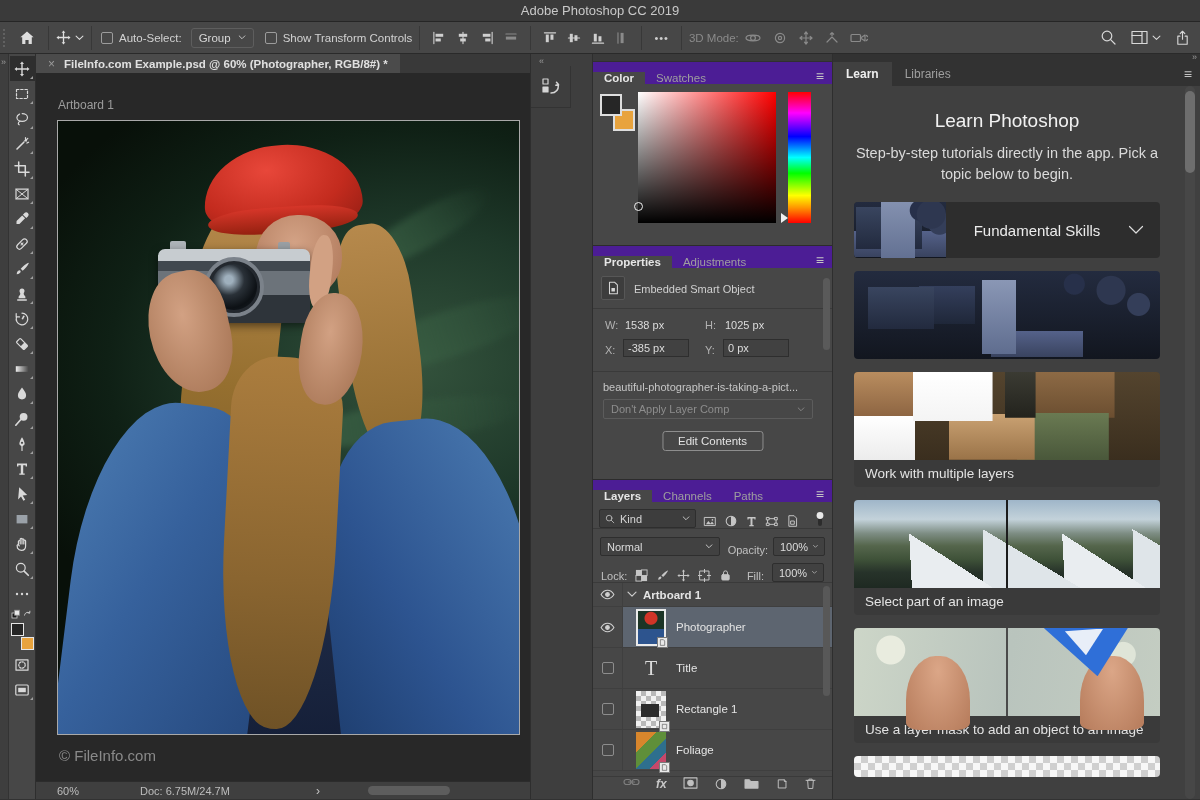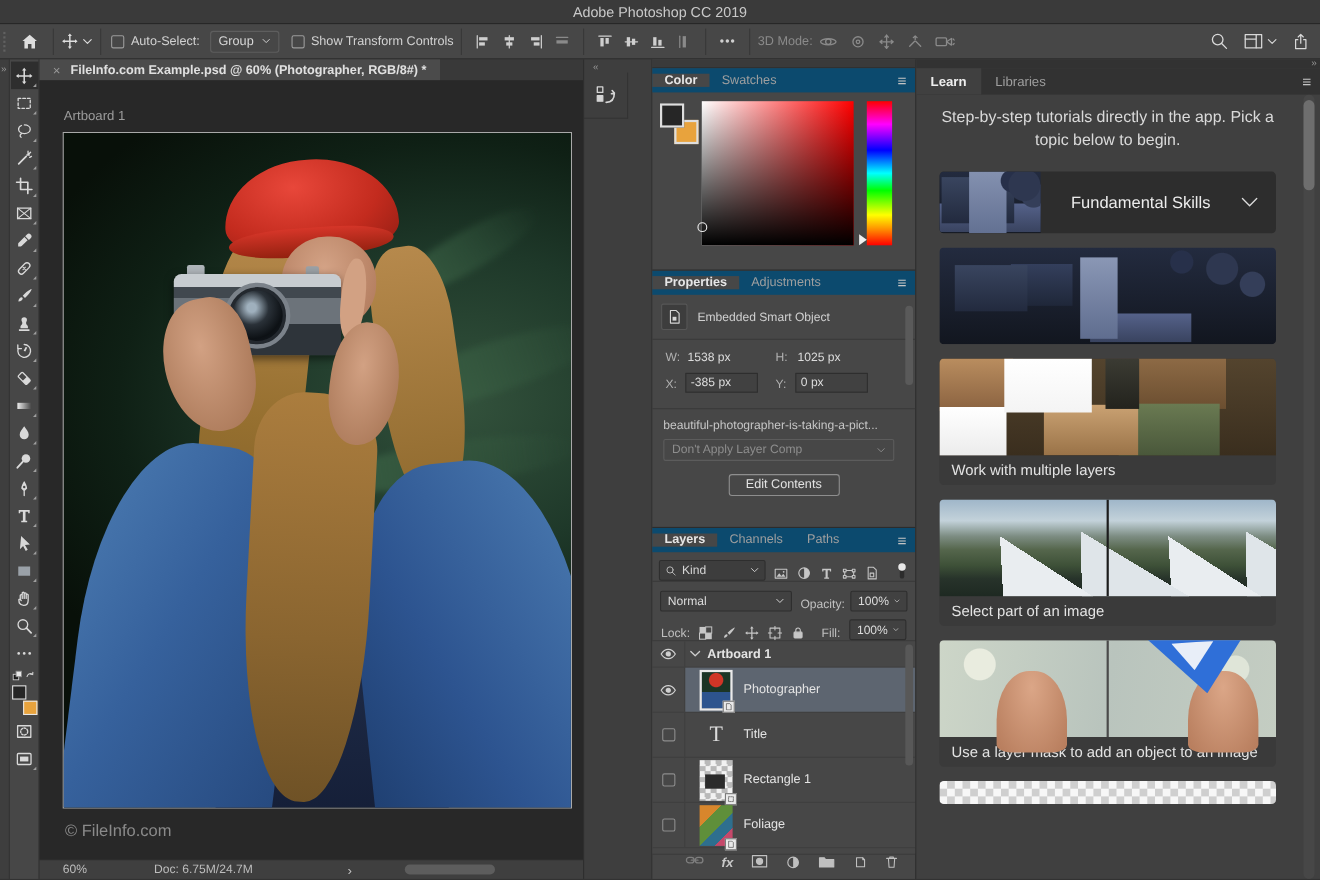--- a/index.html
+++ b/index.html
@@ -83,21 +83,21 @@
 .sb-thumb{position:absolute;left:44px;top:4px;width:82px;height:9px;background:#5d5d5d;border-radius:5px}
 
 
 .gutter{width:62px;background:#3e3e3e;border-left:1px solid #2e2e2e;position:relative}
 .gutter-collapse{position:absolute;top:2px;left:8px;font-size:9px;color:#9a9a9a;letter-spacing:-2px}
 .gutter-cell{position:absolute;top:12px;left:0;width:40px;height:42px;border-right:1px solid #333;border-bottom:1px solid #333;display:flex;align-items:center;justify-content:center;color:#d5d5d5}
 
 
 .mid{width:240px;display:flex;flex-direction:column;background:#474747;border-left:1px solid #2e2e2e}
 .collapse-strip{height:8px;background:#3a3a3a;border-bottom:1px solid #303030}
-.ptabs{height:22px;background:#0c4a6e;display:flex;align-items:center;flex:none}
+.ptabs{height:22px;background:#4c1d95;display:flex;align-items:flex-end;flex:none}
 .ptab{padding:0 11px;display:flex;align-items:center;font-size:11.5px;color:#9f9f9f}
 .ptab.active{background:#474747;color:#e6e6e6;font-weight:700}
 .pmenu{margin-left:auto;display:flex;align-items:center;padding-right:8px;color:#c4c4c4;font-size:14px}
 
 
 .color-content{height:162px;position:relative;border-bottom:1px solid #2c2c2c;flex:none}
 .cp-fg{position:absolute;left:7px;top:10px;width:22px;height:22px;background:#262626;border:2px solid #dedede;z-index:2}
 .cp-bg{position:absolute;left:20px;top:25px;width:22px;height:22px;background:#e8a33d;border:2px solid #dedede}
 .sat{position:absolute;left:45px;top:8px;width:138px;height:131px;background:linear-gradient(to bottom,rgba(0,0,0,0),#000),linear-gradient(to right,#fff,#f00)}
 .sat-cursor{position:absolute;left:-4px;bottom:12px;width:9px;height:9px;border:1.5px solid #eee;border-radius:50%}
@@ -828,20 +828,21 @@
   </div>
 
   <div class="learn">
     <div class="l-strip"><span>»</span></div>
     <div class="ltabs">
       <div class="ltab active">Learn</div>
       <div class="ltab">Libraries</div>
       <div class="pmenu">≡</div>
     </div>
     <div class="lcontent">
+      <div class="learn-title">Learn Photoshop</div>
       <div class="learn-sub">Step-by-step tutorials directly in the app. Pick a topic below to begin.</div>
       <div class="accordion">
         <div class="acc-thumb img-tour"></div>
         <div class="acc-label">Fundamental Skills</div>
         <svg class="acc-chev s" width="16" height="10" viewBox="0 0 16 10" stroke-width="1.5">
             <path d="M1.5 1.5l6.5 6.5 6.5-6.5"></path>
           </svg>
       </div>
       <div class="card">
         <div class="card-img img-tour"></div>

